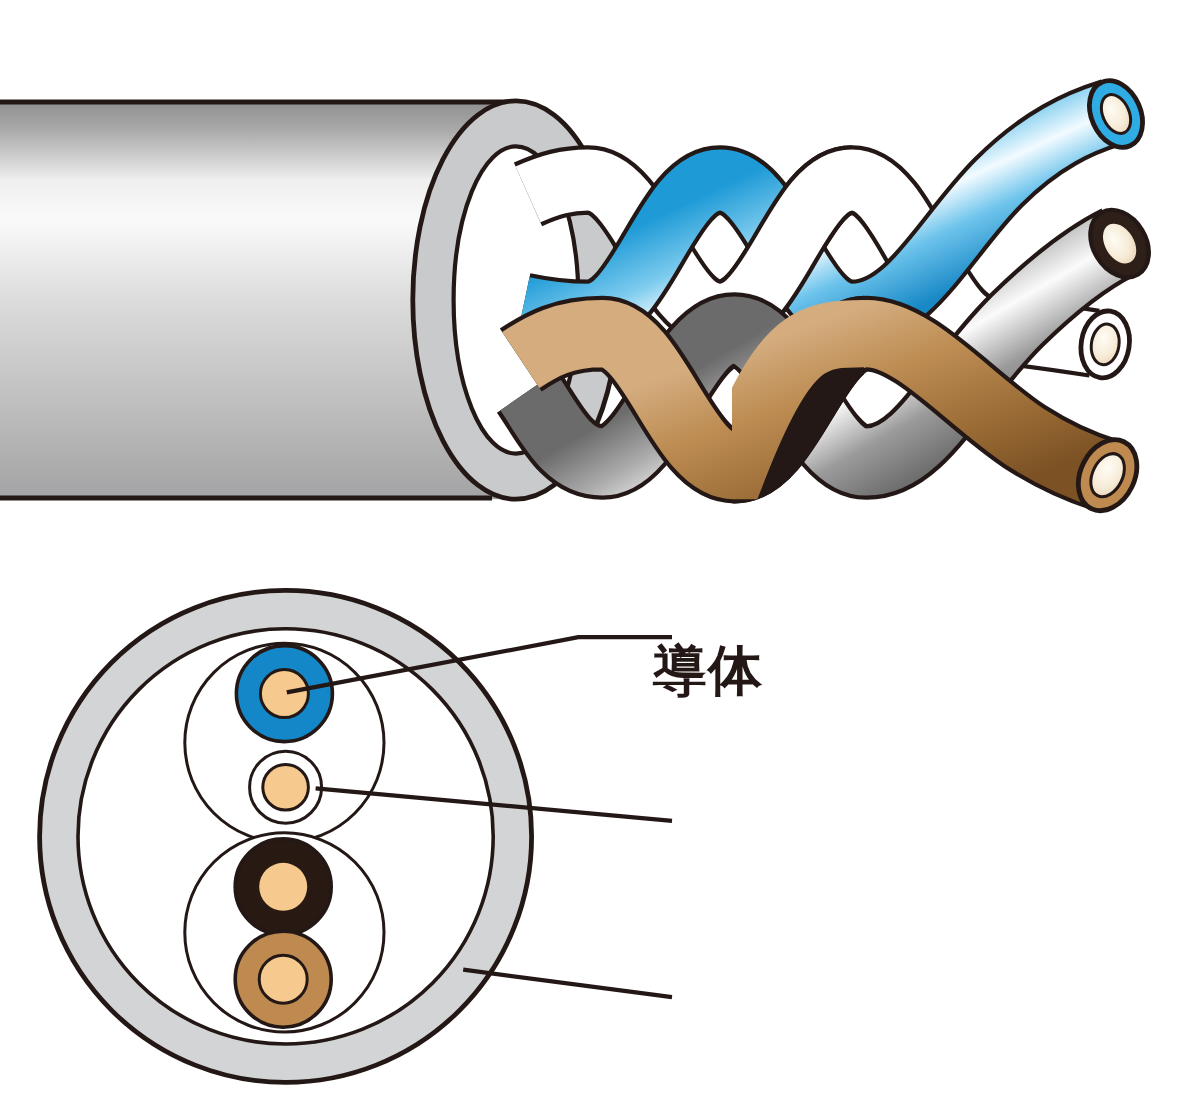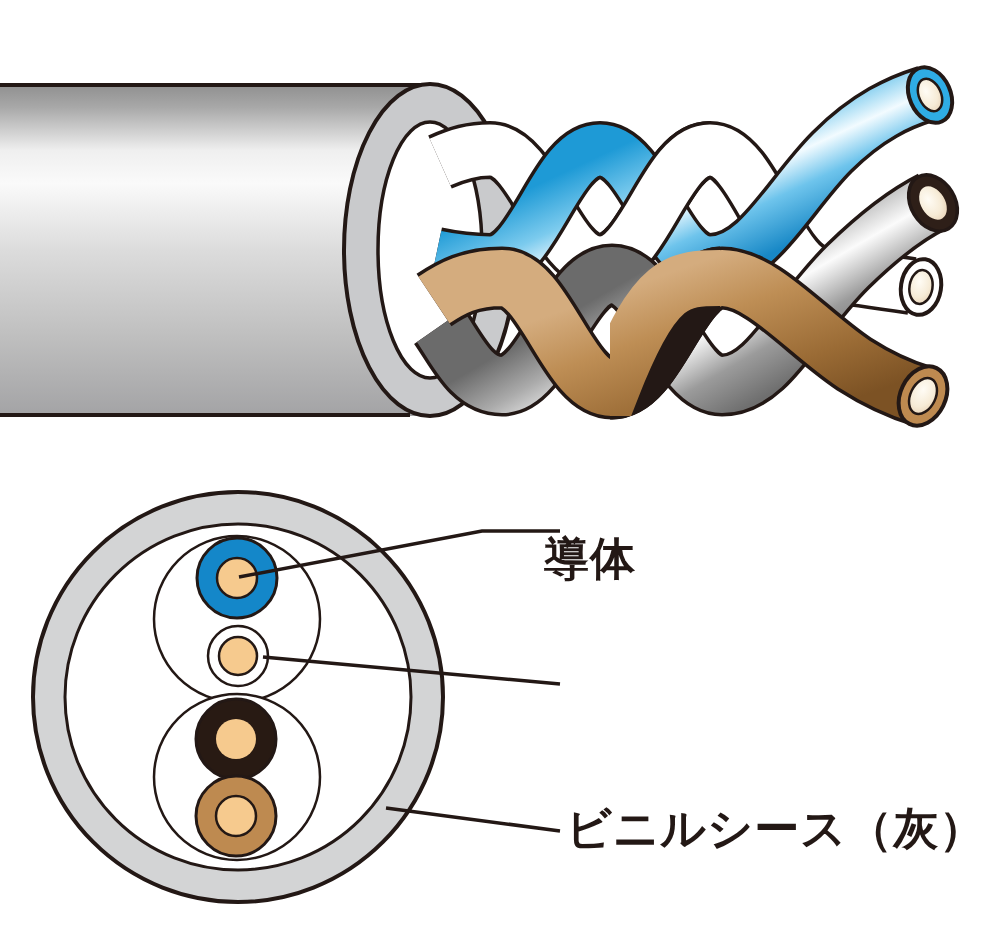--- a/index.html
+++ b/index.html
@@ -162,15 +162,14 @@
 
     <g fill="none" stroke="#231815" stroke-width="3.5">
       <path d="M 239 577 L 482 531 L 560 531"></path>
       <path d="M 263 657 L 560 684"></path>
       <path d="M 386 808 L 560 831"></path>
     </g>
   </g>
 </svg>
 
 <div class="jp-label lbl-conductor">導体</div>
-<div class="jp-label lbl-sheath">ビニルシース（灰）</div>
 
 </div>
 
 </body></html>

